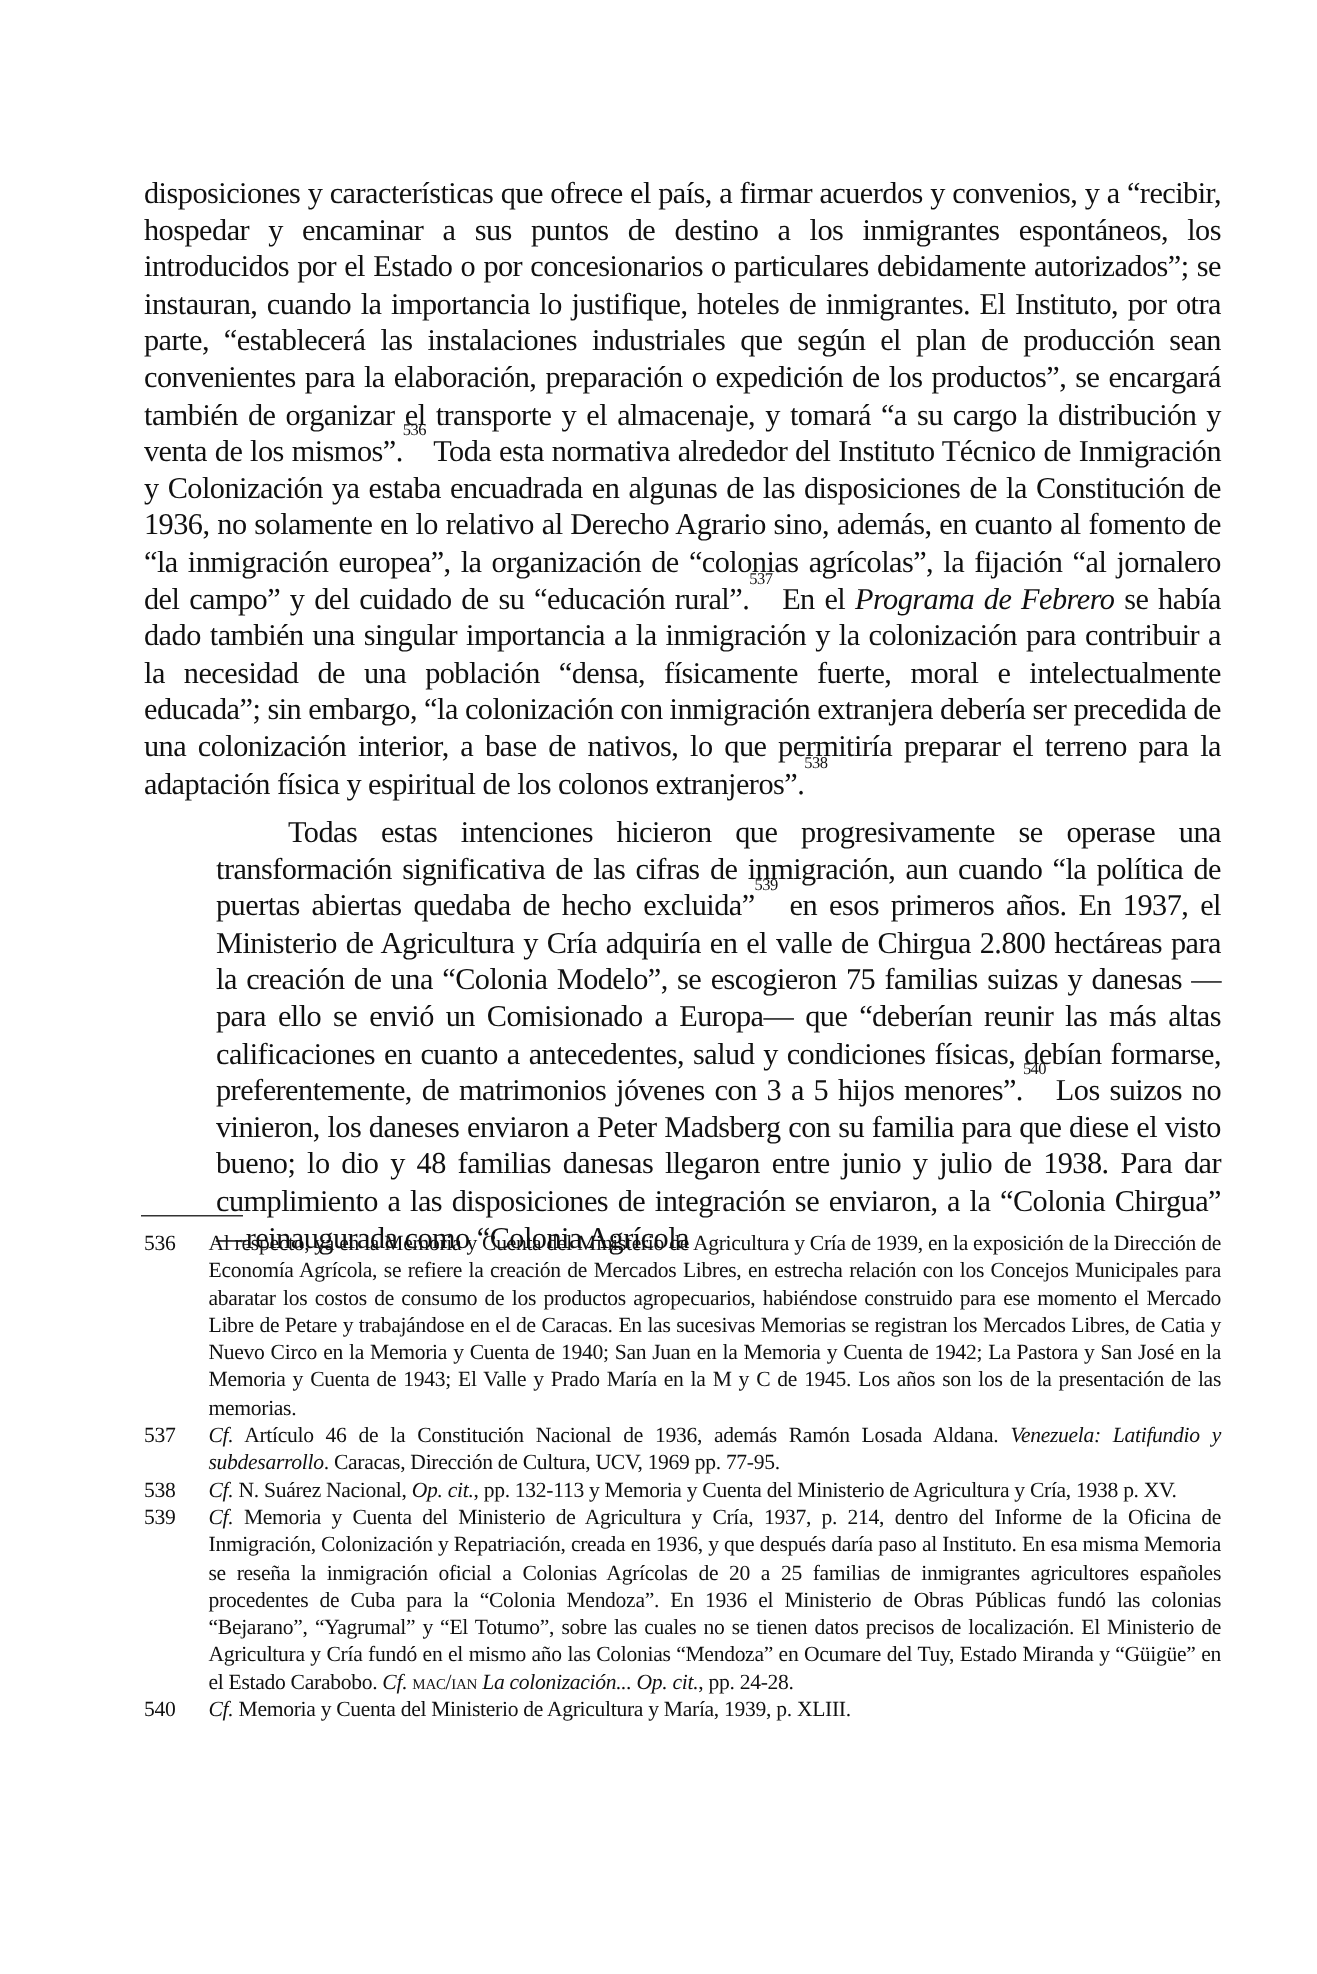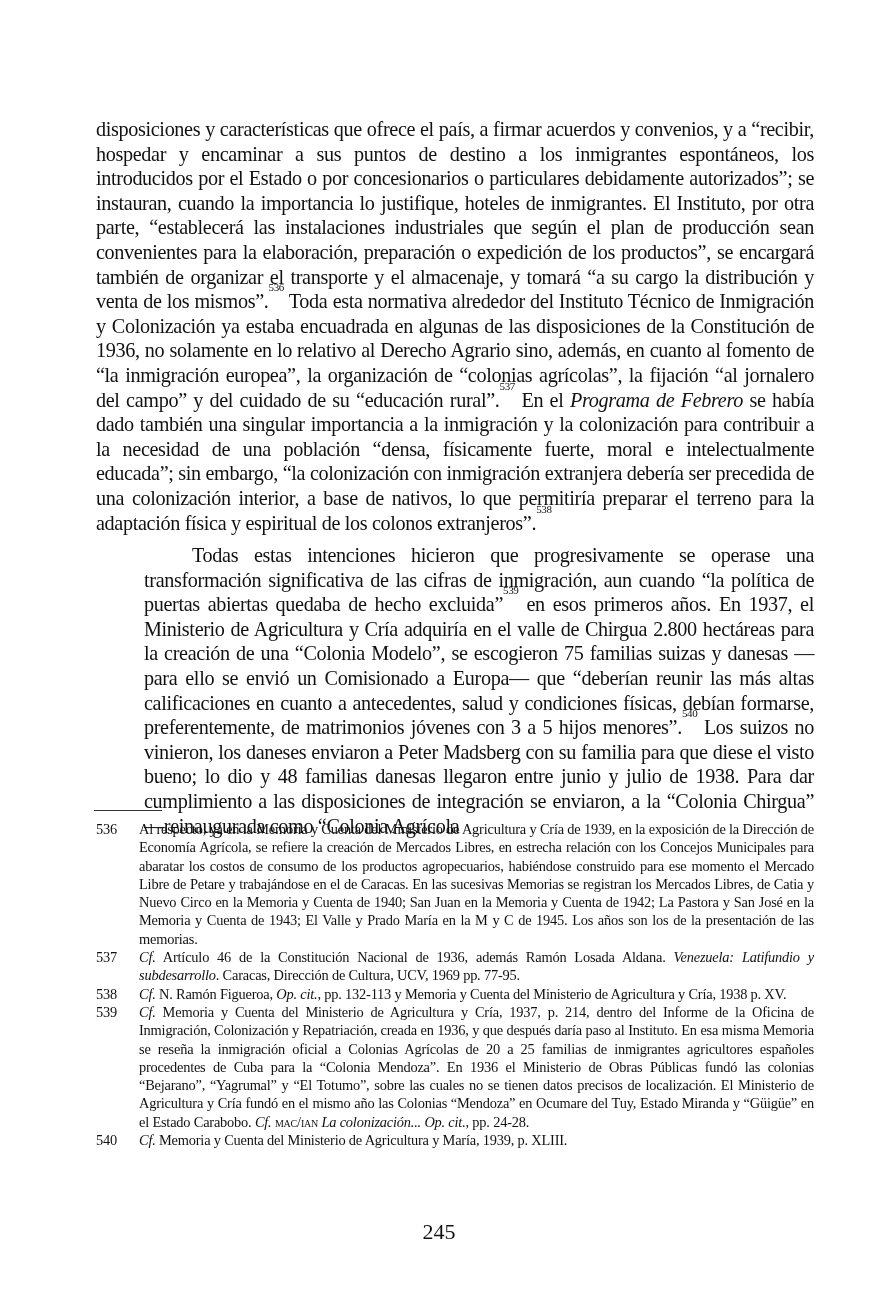--- a/index.html
+++ b/index.html
@@ -44,26 +44,25 @@
     <div class="note">
       <span class="num">536</span>
       <span class="txt">Al respecto, ya en la Memoria y Cuenta del Ministerio de Agricultura y Cría de 1939, en la exposición de la Dirección de Economía Agrícola, se refiere la creación de Mercados Libres, en estrecha relación con los Concejos Municipales para abaratar los costos de consumo de los productos agropecuarios, habiéndose construido para ese momento el Mercado Libre de Petare y trabajándose en el de Caracas. En las sucesivas Memorias se registran los Mercados Libres, de Catia y Nuevo Circo en la Memoria y Cuenta de 1940; San Juan en la Memoria y Cuenta de 1942; La Pastora y San José en la Memoria y Cuenta de 1943; El Valle y Prado María en la M y C de 1945. Los años son los de la presentación de las memorias.</span>
     </div>
     <div class="note">
       <span class="num">537</span>
       <span class="txt"><i>Cf.</i><span> Artículo 46 de la Constitución Nacional de 1936, además Ramón Losada Aldana. </span><i>Venezuela: Latifundio y subdesarrollo</i><span>. Caracas, Dirección de Cultura, UCV, 1969 pp. 77-95.</span></span>
     </div>
     <div class="note">
       <span class="num">538</span>
-      <span class="txt"><i>Cf.</i><span> N. Ramón Figueroa, </span><i>Op. cit.</i><span>, pp. 132-113 y Memoria y Cuenta del Ministerio de Agricultura y Cría, 1938 p. XV.</span></span>
+      <span class="txt"><i>Cf.</i><span> N. Suárez Nacional, </span><i>Op. cit.</i><span>, pp. 132-113 y Memoria y Cuenta del Ministerio de Agricultura y Cría, 1938 p. XV.</span></span>
     </div>
     <div class="note">
       <span class="num">539</span>
       <span class="txt"><i>Cf.</i><span> Memoria y Cuenta del Ministerio de Agricultura y Cría, 1937, p. 214, dentro del Informe de la Oficina de Inmigración, Colonización y Repatriación, creada en 1936, y que después daría paso al Instituto. En esa misma Memoria se reseña la inmigración oficial a Colonias Agrícolas de 20 a 25 familias de inmigrantes agricultores españoles procedentes de Cuba para la “Colonia Mendoza”. En 1936 el Ministerio de Obras Públicas fundó las colonias “Bejarano”, “Yagrumal” y “El Totumo”, sobre las cuales no se tienen datos precisos de localización. El Ministerio de Agricultura y Cría fundó en el mismo año las Colonias “Mendoza” en Ocumare del Tuy, Estado Miranda y “Güigüe” en el Estado Carabobo. </span><i>Cf.</i><span class="sc"> mac/ian</span><i> La colonización... Op. cit.</i><span>, pp. 24-28.</span></span>
     </div>
     <div class="note">
       <span class="num">540</span>
       <span class="txt"><i>Cf.</i><span> Memoria y Cuenta del Ministerio de Agricultura y María, 1939, p. XLIII.</span></span>
     </div>
   </div>
 
-  <div class="pagenum">245</div>
 </div>
 
 </body></html>

